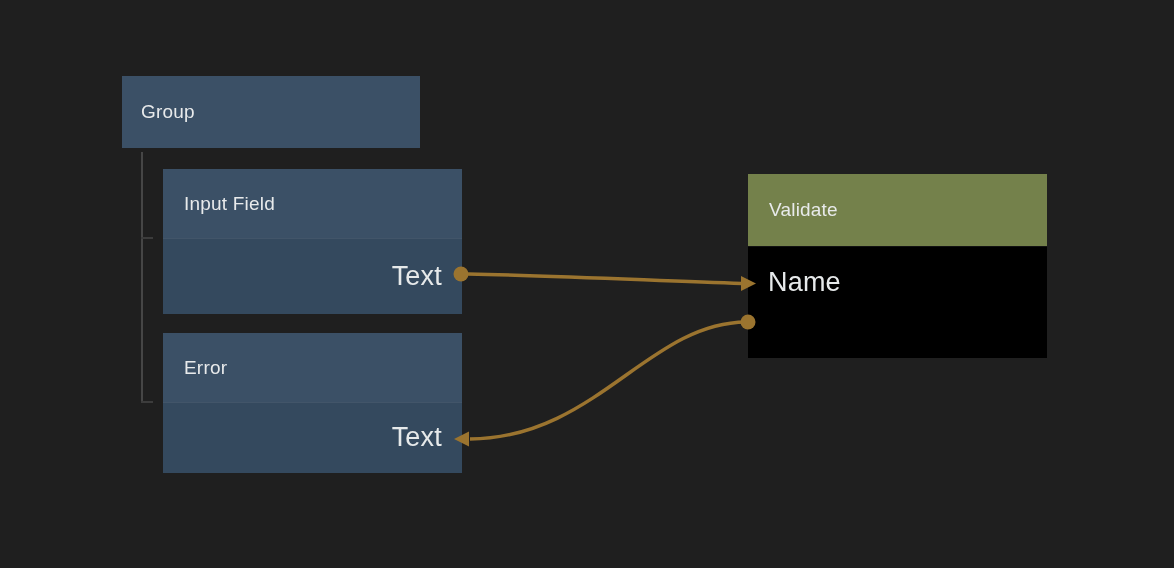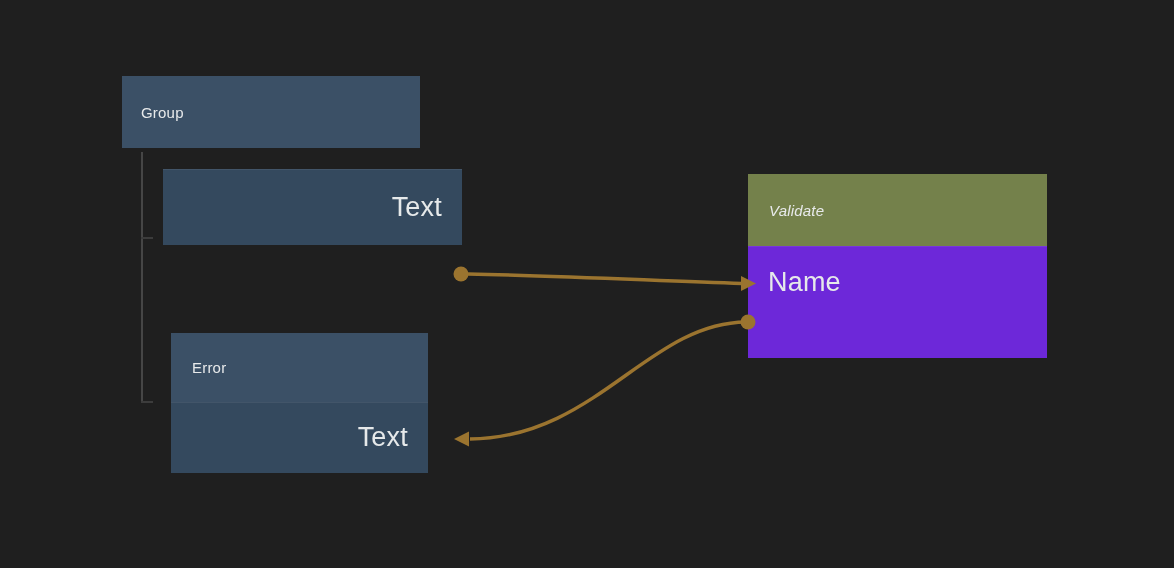--- a/index.html
+++ b/index.html
@@ -21,47 +21,47 @@
     position: absolute;
     box-sizing: border-box;
   }
   .node-header {
     display: flex;
     align-items: center;
     padding: 0 21px;
     box-sizing: border-box;
   }
   .node-title {
-    font-size: 15px;
+    font-size: 19px;
     font-weight: 400;
     color: #e8eaeb;
     letter-spacing: 0.2px;
     white-space: nowrap;
   }
   .node-body {
     box-sizing: border-box;
     box-shadow: inset 0 1px 0 rgba(255,255,255,0.07);
   }
   .blue  .node-header { background: #3b5066; }
   .blue  .node-body   { background: #34495e; }
-  .green .node-header { background: #74814b; font-style: italic; }
-  .green .node-body   { background: #6d28d9; }
+  .green .node-header { background: #74814b; }
+  .green .node-body   { background: #000000; }
 
   #node-group {
     left: 122px; top: 76px;
     width: 298px; height: 72px;
     background: #3b5066;
     display: flex; align-items: center;
     padding: 0 19px;
   }
   #node-input-field { left: 163px; top: 169px; width: 299px; height: 145px; }
   #node-input-field .node-header { height: 69px; }
   #node-input-field .node-body   { height: 76px; display: flex; align-items: center; justify-content: flex-end; padding: 0 20px; }
 
-  #node-error { left: 163px; top: 333px; width: 257px; height: 140px; margin-left: 8px; }
+  #node-error { left: 163px; top: 333px; width: 299px; height: 140px; }
   #node-error .node-header { height: 69px; }
   #node-error .node-body   { height: 71px; display: flex; align-items: center; justify-content: flex-end; padding: 0 20px; }
 
   #node-validate { left: 748px; top: 174px; width: 299px; height: 184px; }
   #node-validate .node-header { height: 72px; }
   #node-validate .node-body   { height: 112px; padding-top: 16px; }
 
   .port-row {
     height: 40px;
     display: flex;
@@ -97,20 +97,23 @@
 
   <div class="tree-line" id="tree-vertical"></div>
   <div class="tree-line" id="tree-tick-1"></div>
   <div class="tree-line" id="tree-tick-2"></div>
 
   <div class="node" id="node-group">
     <span class="node-title">Group</span>
   </div>
 
   <div class="node blue" id="node-input-field">
+    <div class="node-header">
+      <span class="node-title">Input Field</span>
+    </div>
     <div class="node-body">
       <span class="port-label">Text</span>
     </div>
   </div>
 
   <div class="node blue" id="node-error">
     <div class="node-header">
       <span class="node-title">Error</span>
     </div>
     <div class="node-body">

